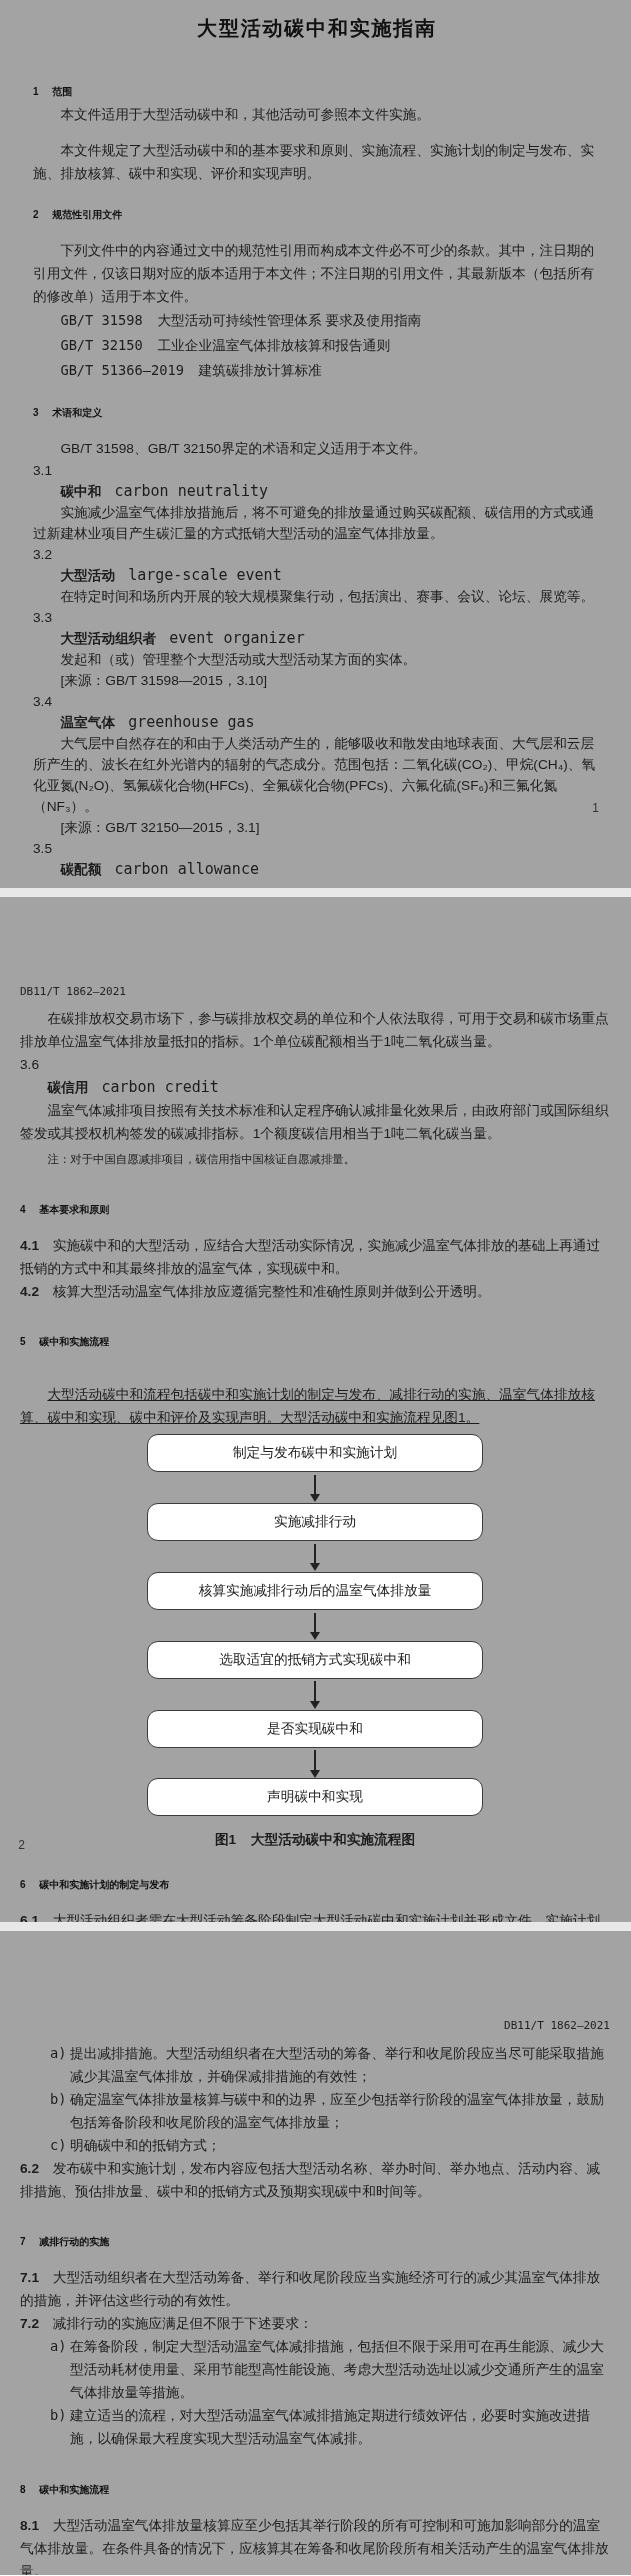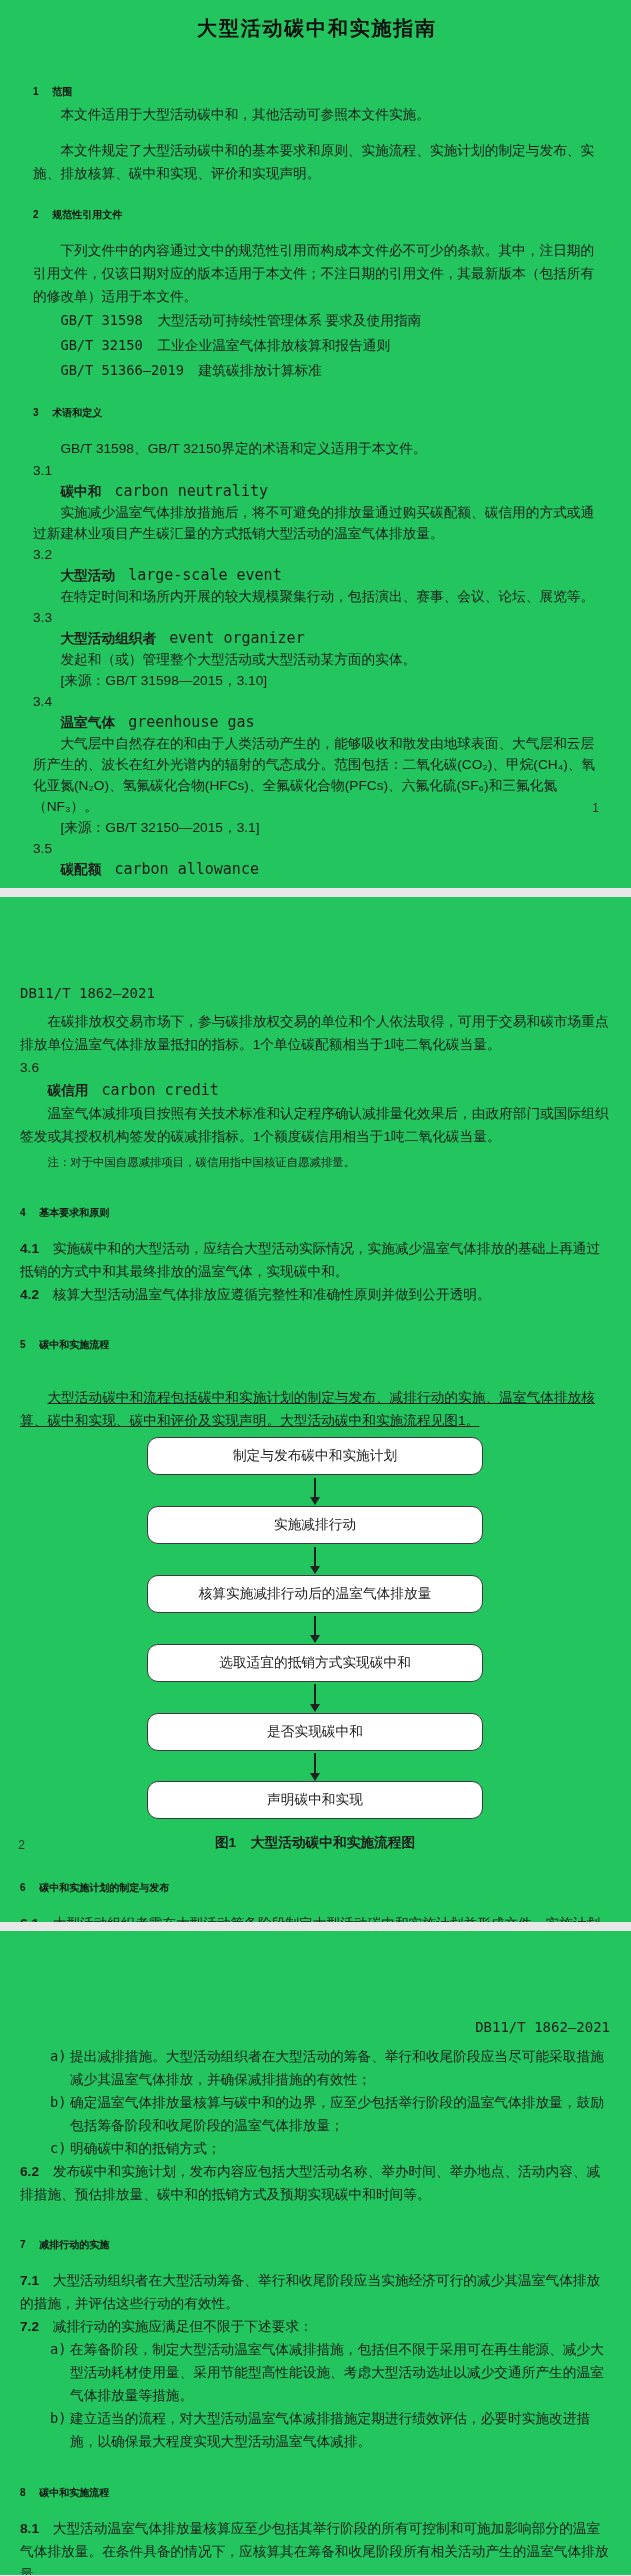--- a/index.html
+++ b/index.html
@@ -1,25 +1,25 @@
 <!DOCTYPE html>
 <html style="font-size:14.6px"><head>
 <meta charset="utf-8">
 <style>
   html,body{margin:0;padding:0;background:#ffffff;}
   body{width:632px;font-family:"Liberation Sans","DejaVu Sans",sans-serif;color:#1d1d1d;}
-  .page{position:relative;background:#22c55e;overflow:hidden;}
+  .page{position:relative;background:#a3a3a3;overflow:hidden;}
   .sep{height:9.2px;background:#e8e8e8;}
   p{margin:0;font-size:13.7px;line-height:23px;}
   .indent{text-indent:2em;}
   .sec{display:block;margin:0;font-size:10px;font-weight:bold;color:#111;line-height:23px;}
   .cnum{font-weight:bold;margin-right:13.7px;white-space:nowrap;}
   .doc-title{margin-top:7.3px;text-align:center;font-size:20px;font-weight:bold;letter-spacing:1.8px;color:#111;}
   .latin{font-family:"DejaVu Sans Mono","Liberation Mono",monospace;}
-  .runhead{font-size:14px;color:#222;}
+  .runhead{font-size:11px;color:#222;}
   .ref{margin-left:2em;line-height:24px;}
   .ref .code{margin-right:14.6px;}
   .termblock{line-height:21px;}
   .termblock p{line-height:21px;}
   .termnum{font-size:13.7px;}
   .termname{margin-left:2em;}
   .termname .zh{font-weight:bold;}
   .termname .en{margin-left:13px;font-size:15px;}
   .source{margin-left:2em;}
   .note{font-size:11.4px;line-height:18.3px;margin-left:27.5px;margin-top:3.7px;color:#222;}

